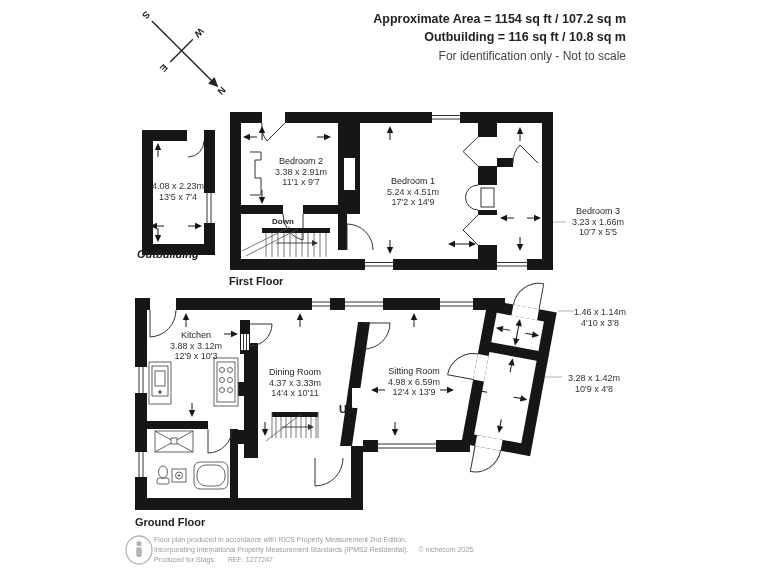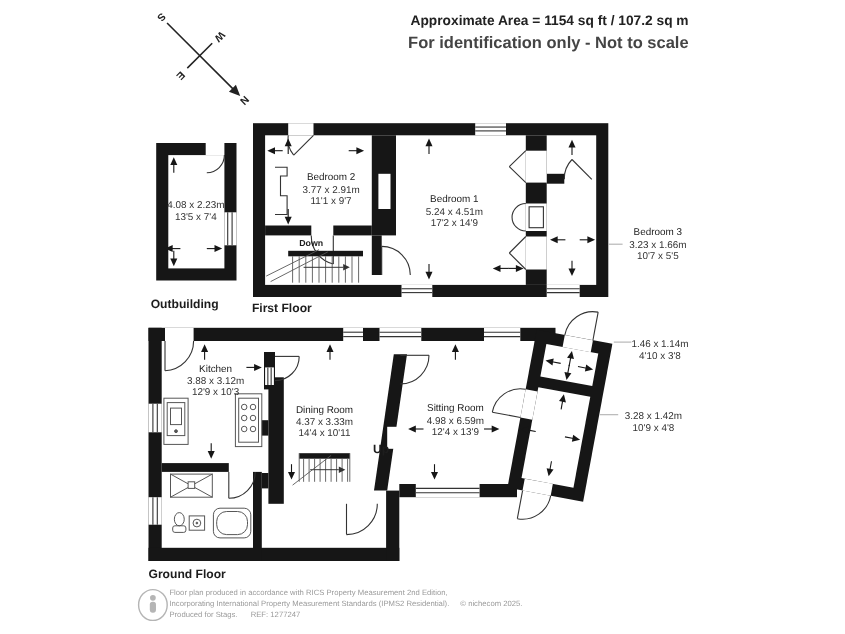--- a/index.html
+++ b/index.html
@@ -1,21 +1,21 @@
 <!DOCTYPE html>
 <html><head>
 <meta charset="utf-8">
 <style>
   html,body{margin:0;padding:0;background:#fff;}
   .canvas{position:relative;width:768px;height:576px;background:#fff;overflow:hidden;
           font-family:"Liberation Sans",sans-serif;color:#2e2e2e;}
   svg{position:absolute;left:0;top:0;}
   .hdr{position:absolute;top:10px;right:142px;text-align:right;}
   .hdr .big{font-size:12.5px;font-weight:bold;line-height:18px;color:#222;white-space:nowrap;}
-  .hdr .note{font-size:15px;color:#444;margin-top:3px;font-weight:bold;}
+  .hdr .note{font-size:12px;color:#444;margin-top:3px;}
   .room-label{position:absolute;text-align:center;transform:translateX(-50%);line-height:10.5px;white-space:nowrap;}
   .room-label .nm{font-size:9px;font-weight:normal;color:#1d1d1d;}
   .room-label .dim{font-size:9px;color:#333;}
   .floor-label{position:absolute;font-size:11px;font-weight:bold;color:#1d1d1d;white-space:nowrap;}
   .stair-label{position:absolute;font-weight:bold;color:#1d1d1d;padding-left:23px;}
   .footer{position:absolute;left:154px;top:535px;font-size:7px;color:#9a9a9a;line-height:10px;white-space:nowrap;}
   .footer .cp{margin-left:10px;}
   .footer .ref{margin-left:12px;}
 </style>
 </head>
@@ -286,32 +286,33 @@
 
   <g>
     <ellipse cx="139" cy="550" rx="13" ry="14" fill="none" stroke="#b5b5b5" stroke-width="1.3"></ellipse>
     <circle cx="139" cy="543.5" r="2.6" fill="#b5b5b5"></circle>
     <rect x="136.2" y="547" width="5.6" height="10" rx="2.6" fill="#b5b5b5"></rect>
   </g>
 </svg>
 
 <div class="hdr">
   <div class="big">Approximate Area = 1154 sq ft / 107.2 sq m</div>
+  <div class="big">Outbuilding = 116 sq ft / 10.8 sq m</div>
   <div class="note">For identification only - Not to scale</div>
 </div>
 
 <div class="room-label" style="left:178px;top:181px;">
   <div class="dim">4.08 x 2.23m</div>
   <div class="dim">13'5 x 7'4</div>
 </div>
-<div class="floor-label" style="left:137px;top:271px;">Outbuilding</div>
+<div class="floor-label" style="left:137px;top:248px;font-style:italic;">Outbuilding</div>
 
 <div class="room-label" style="left:301px;top:156px;">
   <div class="nm">Bedroom 2</div>
-  <div class="dim">3.77 x 2.91m</div>
+  <div class="dim">3.38 x 2.91m</div>
   <div class="dim">11'1 x 9'7</div>
 </div>
 
 <div class="room-label" style="left:413px;top:176px;">
   <div class="nm">Bedroom 1</div>
   <div class="dim">5.24 x 4.51m</div>
   <div class="dim">17'2 x 14'9</div>
 </div>
 
 <div class="room-label" style="left:598px;top:206px;">

